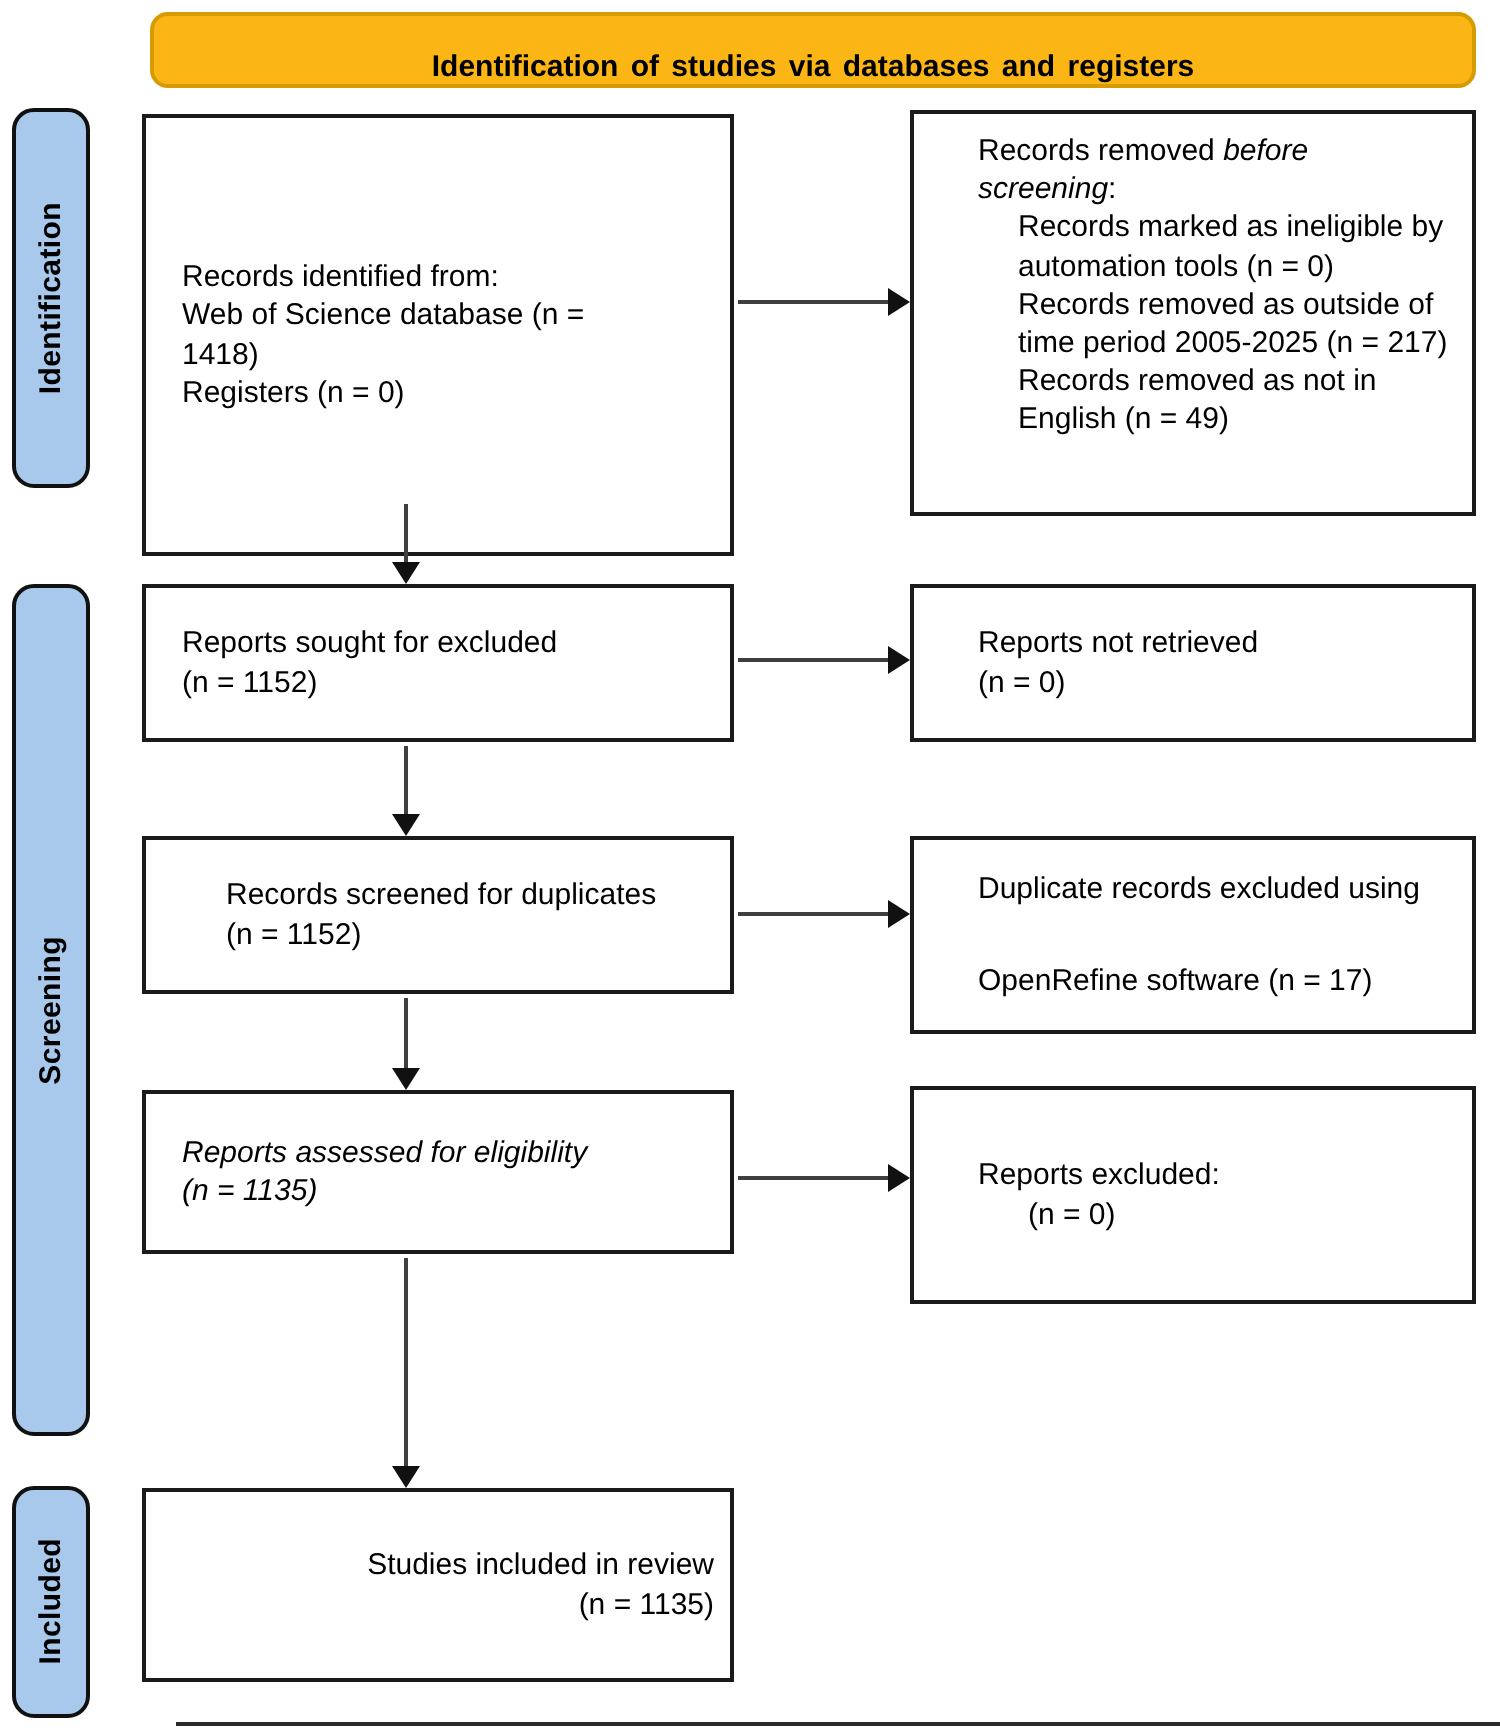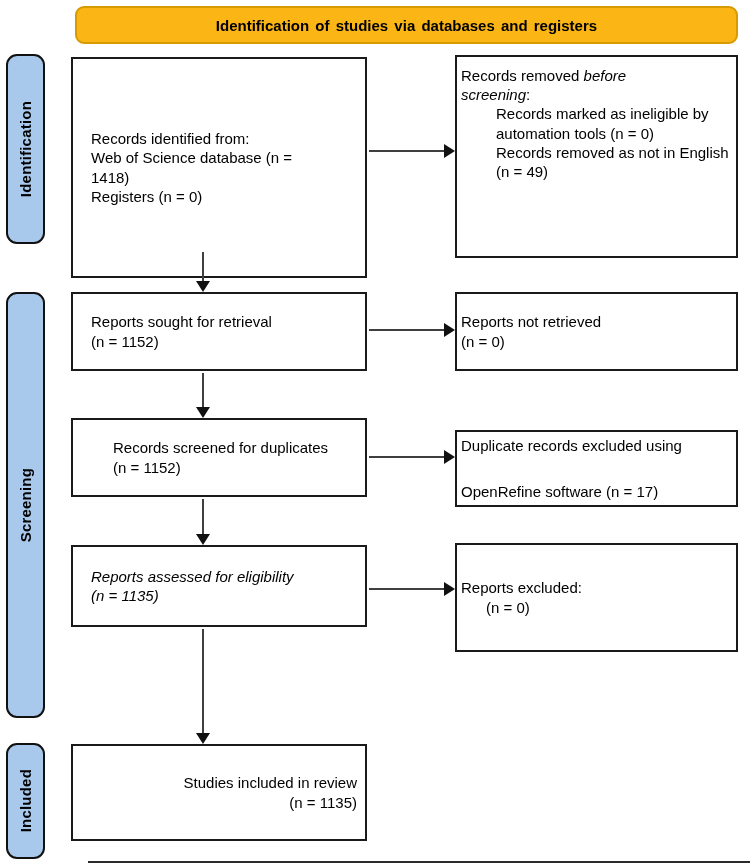--- a/index.html
+++ b/index.html
@@ -10,21 +10,21 @@
   html,body{margin:0;padding:0;background:#ffffff;}
   .canvas{
     position:relative;width:750px;height:864px;background:#ffffff;overflow:hidden;
     font-family:"Liberation Sans","DejaVu Sans",sans-serif;color:#000;
   }
 
   
   .banner{
     position:absolute;left:75px;top:6px;width:663px;height:38px;box-sizing:border-box;
     background:var(--banner-bg);border:2px solid var(--banner-border);border-radius:9px;
-    display:flex;align-items:center;justify-content:center;
+    display:flex;align-items:flex-end;justify-content:center;
     font-weight:bold;font-size:15px;word-spacing:2px;
   }
 
   
   .stage{
     position:absolute;left:6px;width:39px;box-sizing:border-box;
     background:var(--stage-bg);border:2px solid var(--stage-border);border-radius:11px;
     display:flex;align-items:center;justify-content:center;
   }
   .stage .vtext{
@@ -35,34 +35,34 @@
   #stage-screening{top:292px;height:426px;}
   #stage-included{top:743px;height:116px;}
 
   
   .bx{
     position:absolute;background:#fff;border:2px solid var(--box-border);box-sizing:border-box;
     display:flex;flex-direction:column;justify-content:center;
     font-size:15px;line-height:1.28;
   }
   .c1{left:71px;width:296px;padding:6px 8px 6px 18px;}
-  .c2{left:455px;width:283px;padding:6px 6px 6px 4px;}
+  .c2{left:455px;width:283px;padding:6px 6px 6px 32px;}
   #box-identified{top:57px;height:221px;}
   #box-removed{top:55px;height:203px;justify-content:flex-start;padding-top:9px;}
   #box-sought{top:292px;height:79px;}
   #box-not-retrieved{top:292px;height:79px;}
   #box-screened{top:418px;height:79px;padding-left:40px;}
-  #box-duplicates{top:430px;height:77px;gap:26px;}
+  #box-duplicates{top:418px;height:99px;gap:26px;}
   #box-assessed{top:545px;height:82px;font-style:italic;}
   #box-excluded{top:543px;height:109px;}
   #box-included{top:744px;height:97px;text-align:right;}
 
   .wrapline{max-width:238px;}
   .r1-title{max-width:215px;}
-  .r1-item{margin-left:35px;max-width:236px;}
+  .r1-item{margin-left:20px;max-width:236px;}
   .count-indent{margin-left:25px;}
 
   
   .ah{position:absolute;height:2px;background:var(--arrow);}
   .ah::after{
     content:"";position:absolute;right:-11px;top:-6px;width:0;height:0;
     border-left:11px solid #111;border-top:7px solid transparent;border-bottom:7px solid transparent;
   }
   .av{position:absolute;width:2px;background:var(--arrow);}
   .av::after{
@@ -99,21 +99,21 @@
     <span class="vtext">Included</span>
   </div>
 
   <div class="bx c1" id="box-identified">
     <div>Records identified from:</div>
     <div class="wrapline">Web of Science database (n = 1418)</div>
     <div>Registers (n = 0)</div>
   </div>
 
   <div class="bx c1" id="box-sought">
-    <div>Reports sought for retrieval</div>
+    <div>Reports sought for excluded</div>
     <div>(n = 1152)</div>
   </div>
 
   <div class="bx c1" id="box-screened">
     <div>Records screened for duplicates</div>
     <div>(n = 1152)</div>
   </div>
 
   <div class="bx c1" id="box-assessed">
     <div>Reports assessed for eligibility</div>
@@ -121,20 +121,21 @@
   </div>
 
   <div class="bx c1" id="box-included">
     <div>Studies included in review</div>
     <div>(n = 1135)</div>
   </div>
 
   <div class="bx c2" id="box-removed">
     <div class="r1-title"><span>Records removed </span><i>before screening</i><span>:</span></div>
     <div class="r1-item">Records marked as ineligible by automation tools (n = 0)</div>
+    <div class="r1-item">Records removed as outside of time period 2005-2025 (n = 217)</div>
     <div class="r1-item">Records removed as not in English (n = 49)</div>
   </div>
 
   <div class="bx c2" id="box-not-retrieved">
     <div>Reports not retrieved</div>
     <div>(n = 0)</div>
   </div>
 
   <div class="bx c2" id="box-duplicates">
     <div>Duplicate records excluded using</div>

